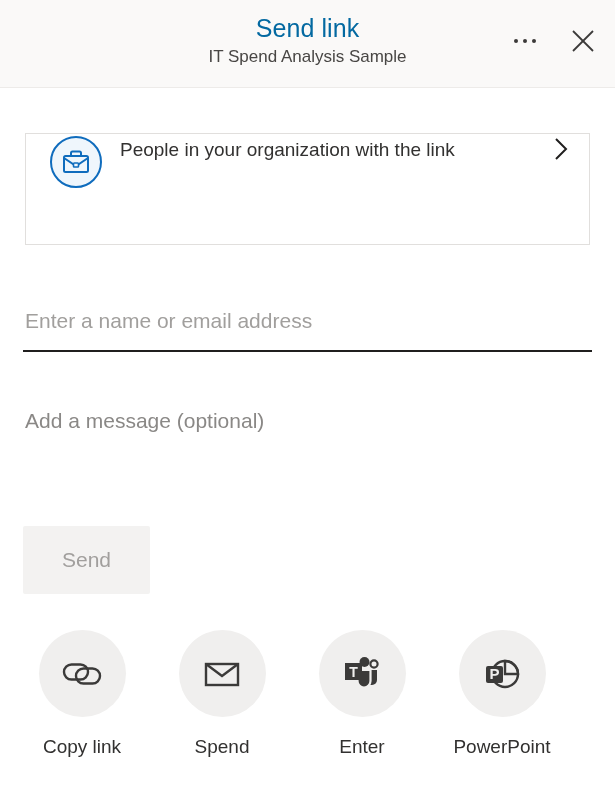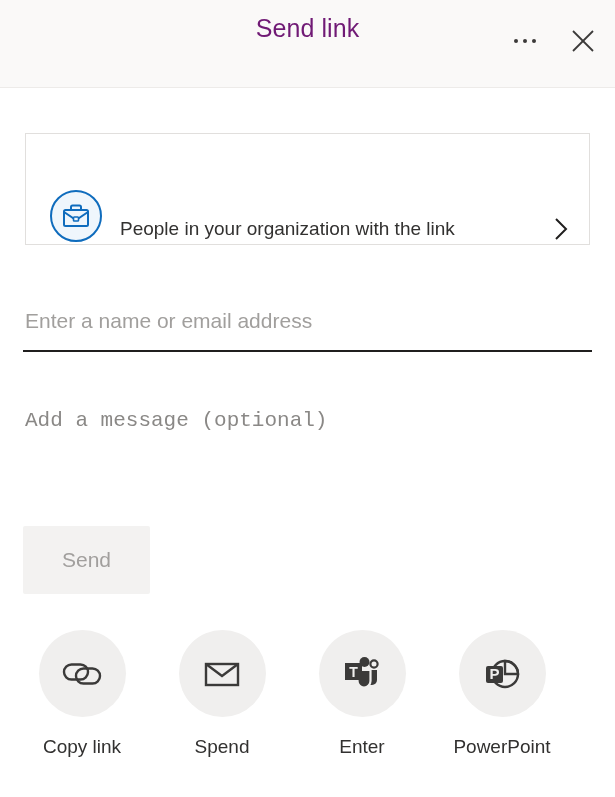--- a/index.html
+++ b/index.html
@@ -29,21 +29,21 @@
     left: 0;
     right: 0;
     top: 12px;
     text-align: center;
     pointer-events: none;
   }
   .header-title {
     font-size: 25px;
     line-height: 32px;
     font-weight: 400;
-    color: #701a75;
+    color: #0369a1;
     letter-spacing: 0.1px;
   }
   .header-subtitle {
     font-size: 17px;
     line-height: 22px;
     font-weight: 400;
     color: #484644;
     margin-top: 2px;
   }
   .header-actions {
@@ -83,21 +83,21 @@
   .link-card {
     position: absolute;
     left: 25px;
     top: 133px;
     width: 565px;
     height: 112px;
     box-sizing: border-box;
     border: 1px solid #e1dfdd;
     background: #ffffff;
     display: flex;
-    align-items: flex-end;
+    align-items: flex-start;
     cursor: pointer;
   }
   .link-icon-wrap {
     flex: 0 0 auto;
     margin-left: 22px;
     width: 56px;
     height: 56px;
     display: flex;
     align-items: center;
     justify-content: center;
@@ -142,21 +142,21 @@
   }
   .message-field {
     position: absolute;
     left: 23px;
     top: 398px;
     width: 569px;
     height: 46px;
     box-sizing: border-box;
     border: none;
     background: transparent;
-    font-family: Liberation Mono, monospace;
+    font-family: Liberation Sans, sans-serif;
     font-size: 21px;
     color: #404040;
     padding: 0 2px;
     outline: none;
     resize: none;
     overflow: hidden;
     line-height: 46px;
   }
   .message-field::placeholder {
     color: #8a8886;
@@ -219,20 +219,21 @@
     text-align: center;
     white-space: nowrap;
   }
 </style>
 </head>
 <body>
 
 <div class="header">
   <div class="header-titles">
     <div class="header-title">Send link</div>
+    <div class="header-subtitle">IT Spend Analysis Sample</div>
   </div>
   <div class="header-actions">
     <button class="icon-btn" title="More options">
       <span class="ellipsis-glyph">
           <i></i>
           <i></i>
           <i></i>
         </span>
     </button>
     <button class="icon-btn" title="Close">

